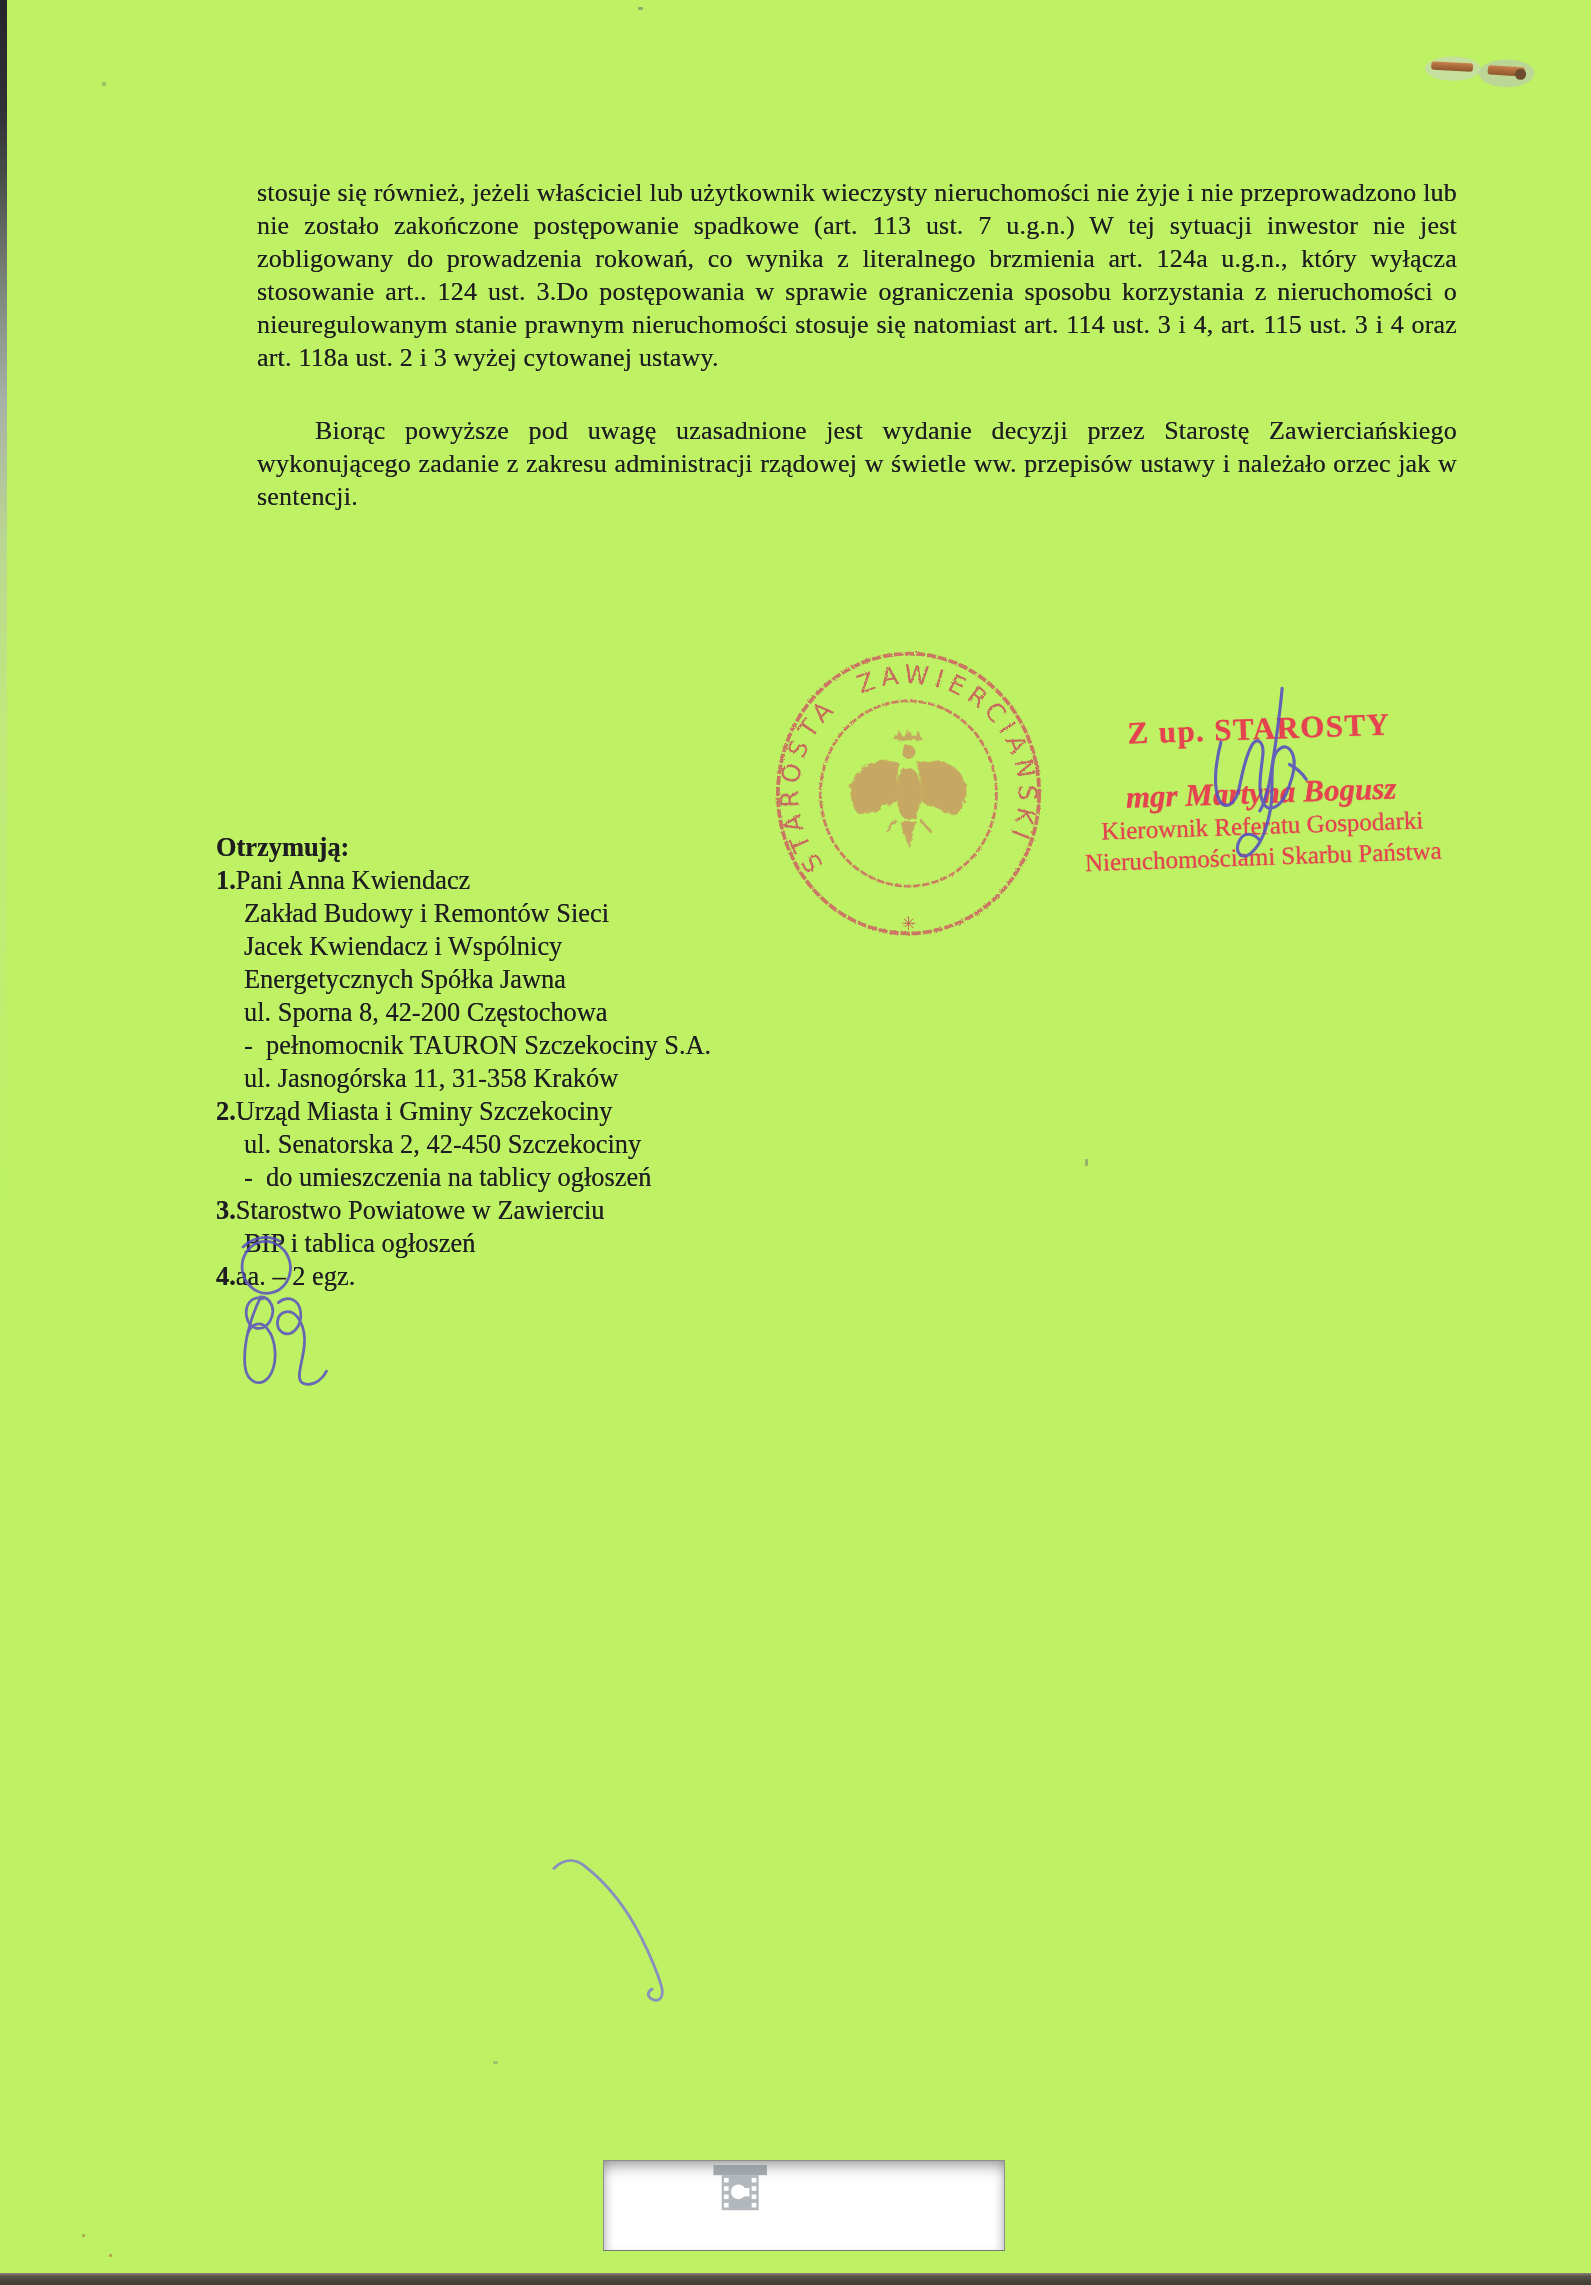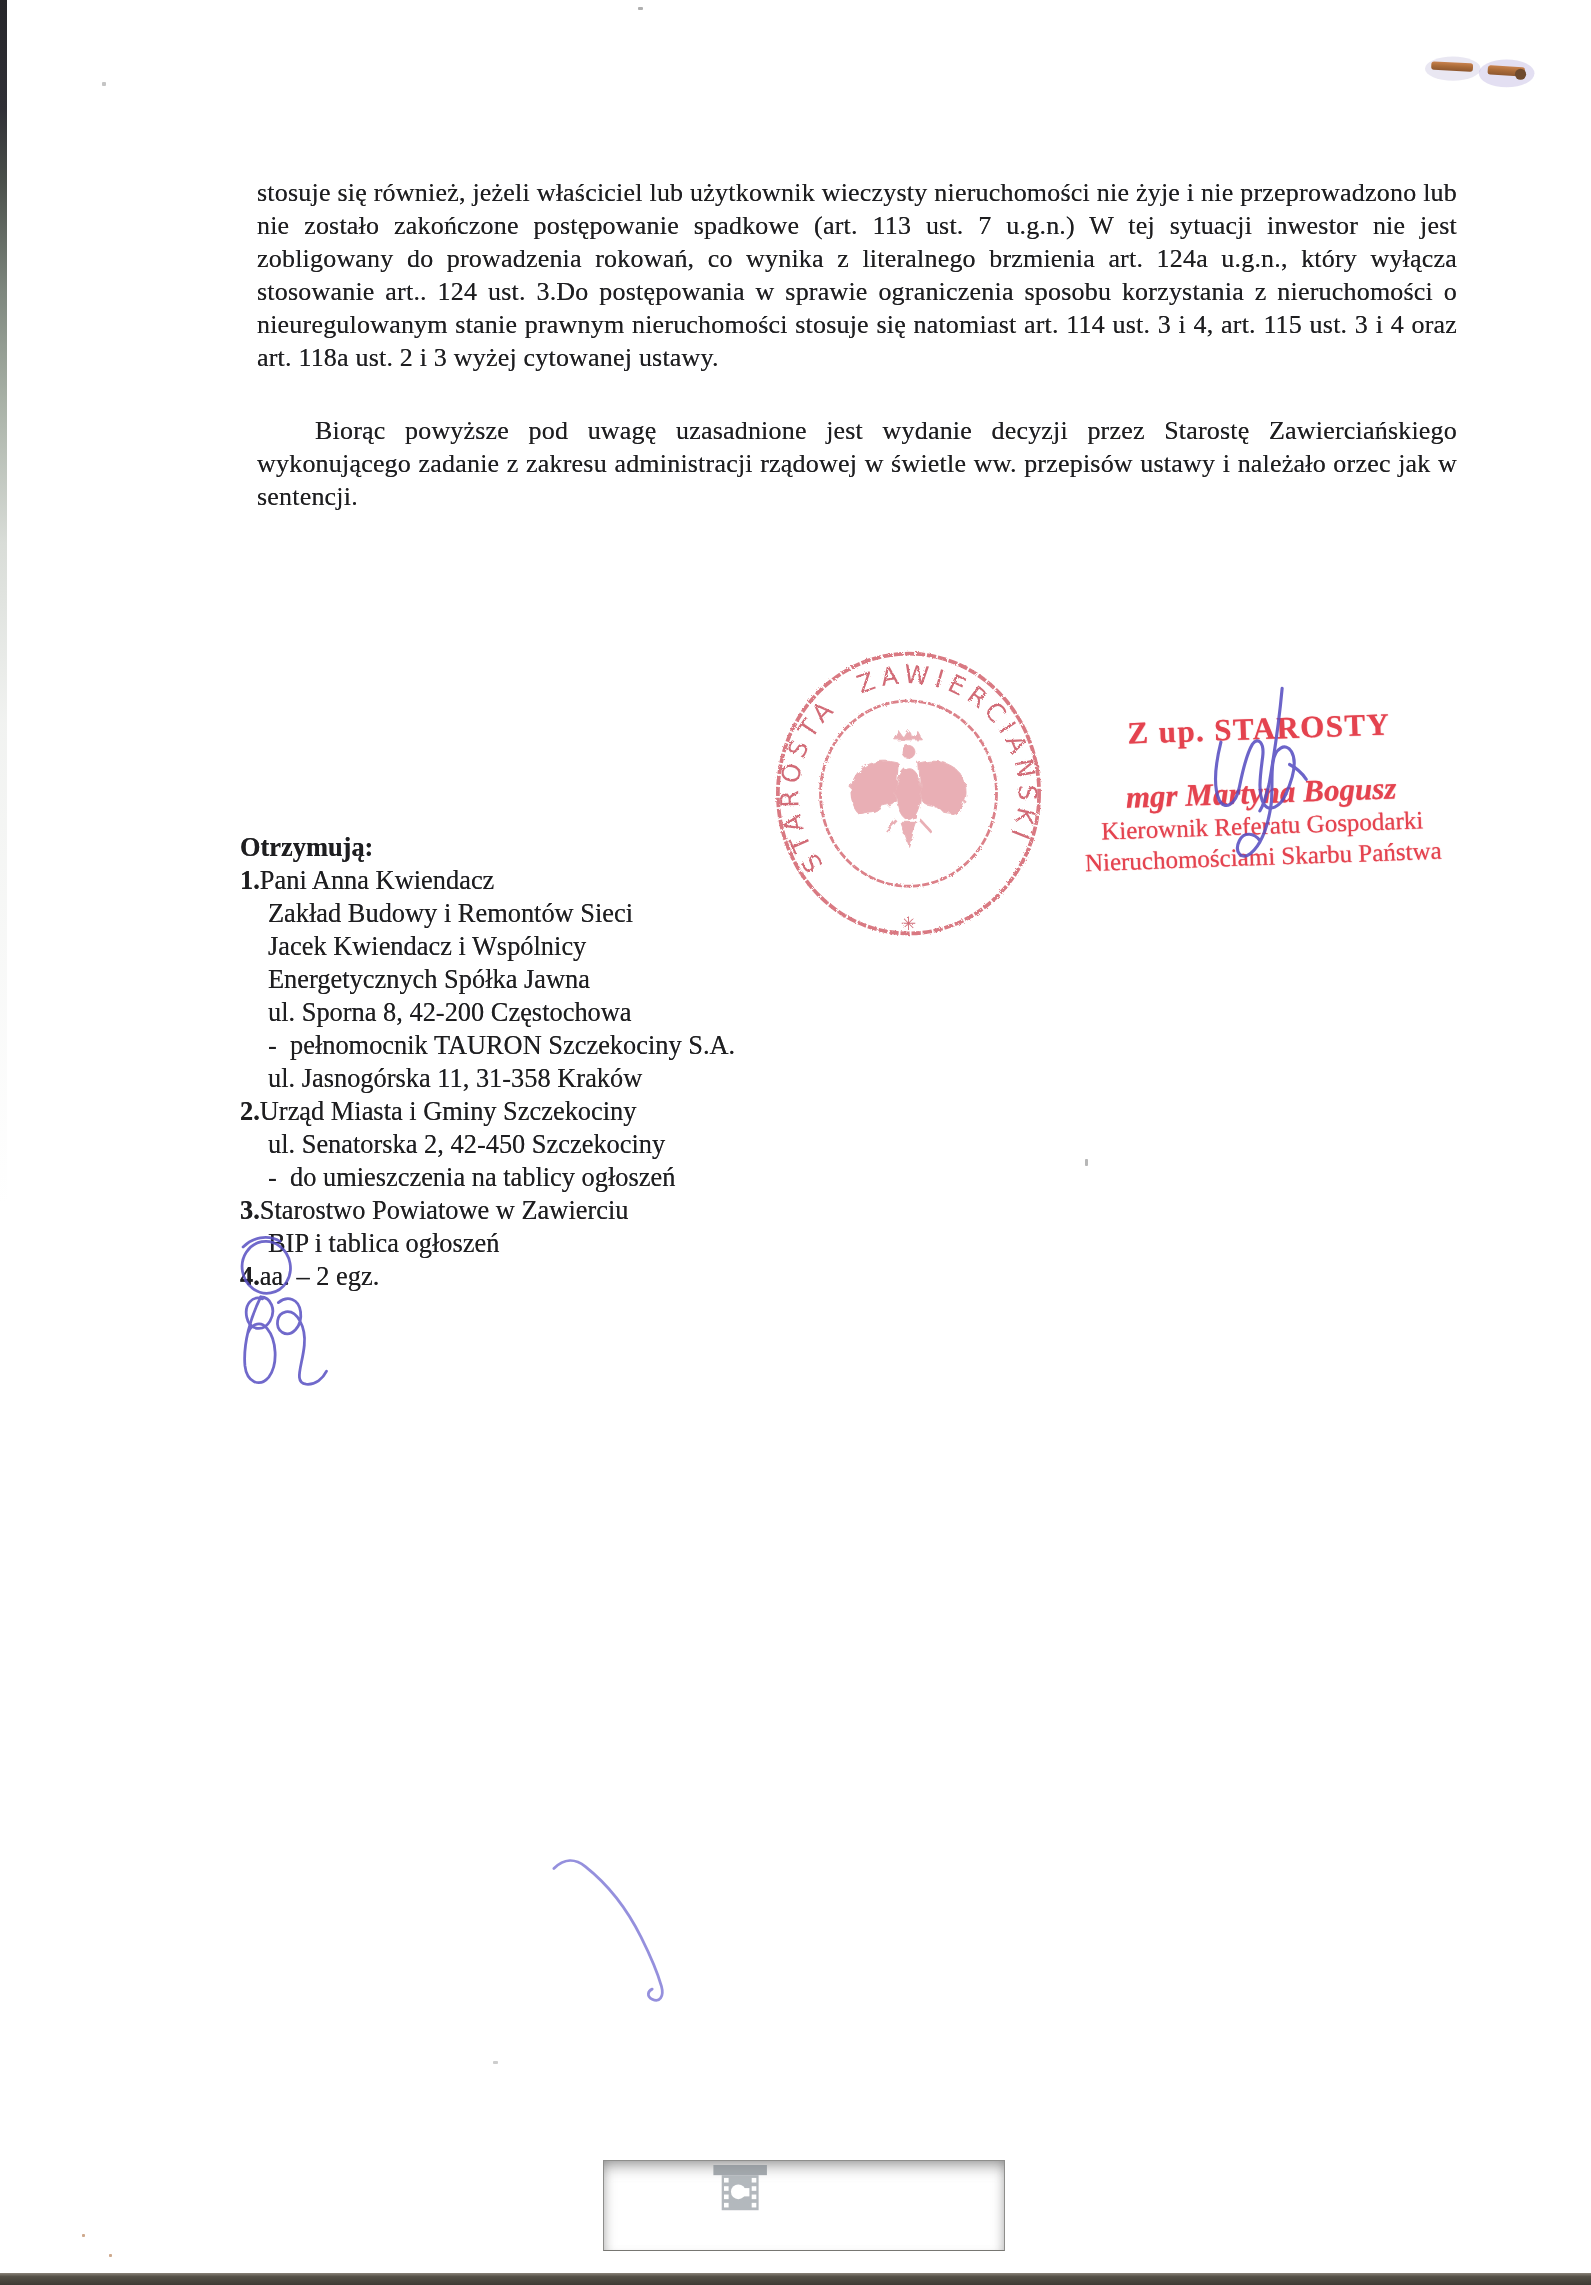--- a/index.html
+++ b/index.html
@@ -1,18 +1,18 @@
 <!DOCTYPE html>
 <html lang="pl" style="font-size:15px"><head>
 <meta charset="utf-8">
 <style>
   html,body{margin:0;padding:0;background:#888;}
   .page{
     position:relative; width:1592px; height:2286px;
-    background:#ffffff; overflow:hidden;
+    background:#bef264; overflow:hidden;
     font-family:"Liberation Serif", serif;
     color:#1e1e20;
   }
   
   .edge-strip{
     position:absolute; left:0; top:0; width:6.5px; height:1206px;
     background:linear-gradient(180deg,#26262a 0%,#303036 9%,#4a4f4a 15%,
       #7d867d 24%,#a7b0a5 33%,rgba(185,192,183,.55) 45%,
       rgba(200,205,198,.25) 60%,rgba(200,205,198,0) 100%);
   }
@@ -26,21 +26,21 @@
     position:absolute; left:257px; top:176px; width:1200px;
     font-size:26px; line-height:33px; text-align:justify;
     letter-spacing:0.2px;
     text-shadow:0 0 0.6px rgba(30,30,32,.75);
   }
   .bodytext p{margin:0;}
   .bodytext p.p2{margin-top:40px; text-indent:58px;}
   .bodytext p.p3{margin-top:26px; text-indent:59px;}
   
   .recips{
-    position:absolute; left:240px; top:831px;
+    position:absolute; left:216px; top:831px;
     font-size:26.4px; line-height:33px;
     text-shadow:0 0 0.6px rgba(30,30,32,.75);
   }
   .recips .head{font-weight:700;}
   .rl span{white-space:pre-wrap;text-align:center;}
   .rl b{font-weight:700;}
   .rl.ind{margin-left:28px;}
   
   .stamp{position:absolute; left:773px; top:650px; opacity:.93;}
   

